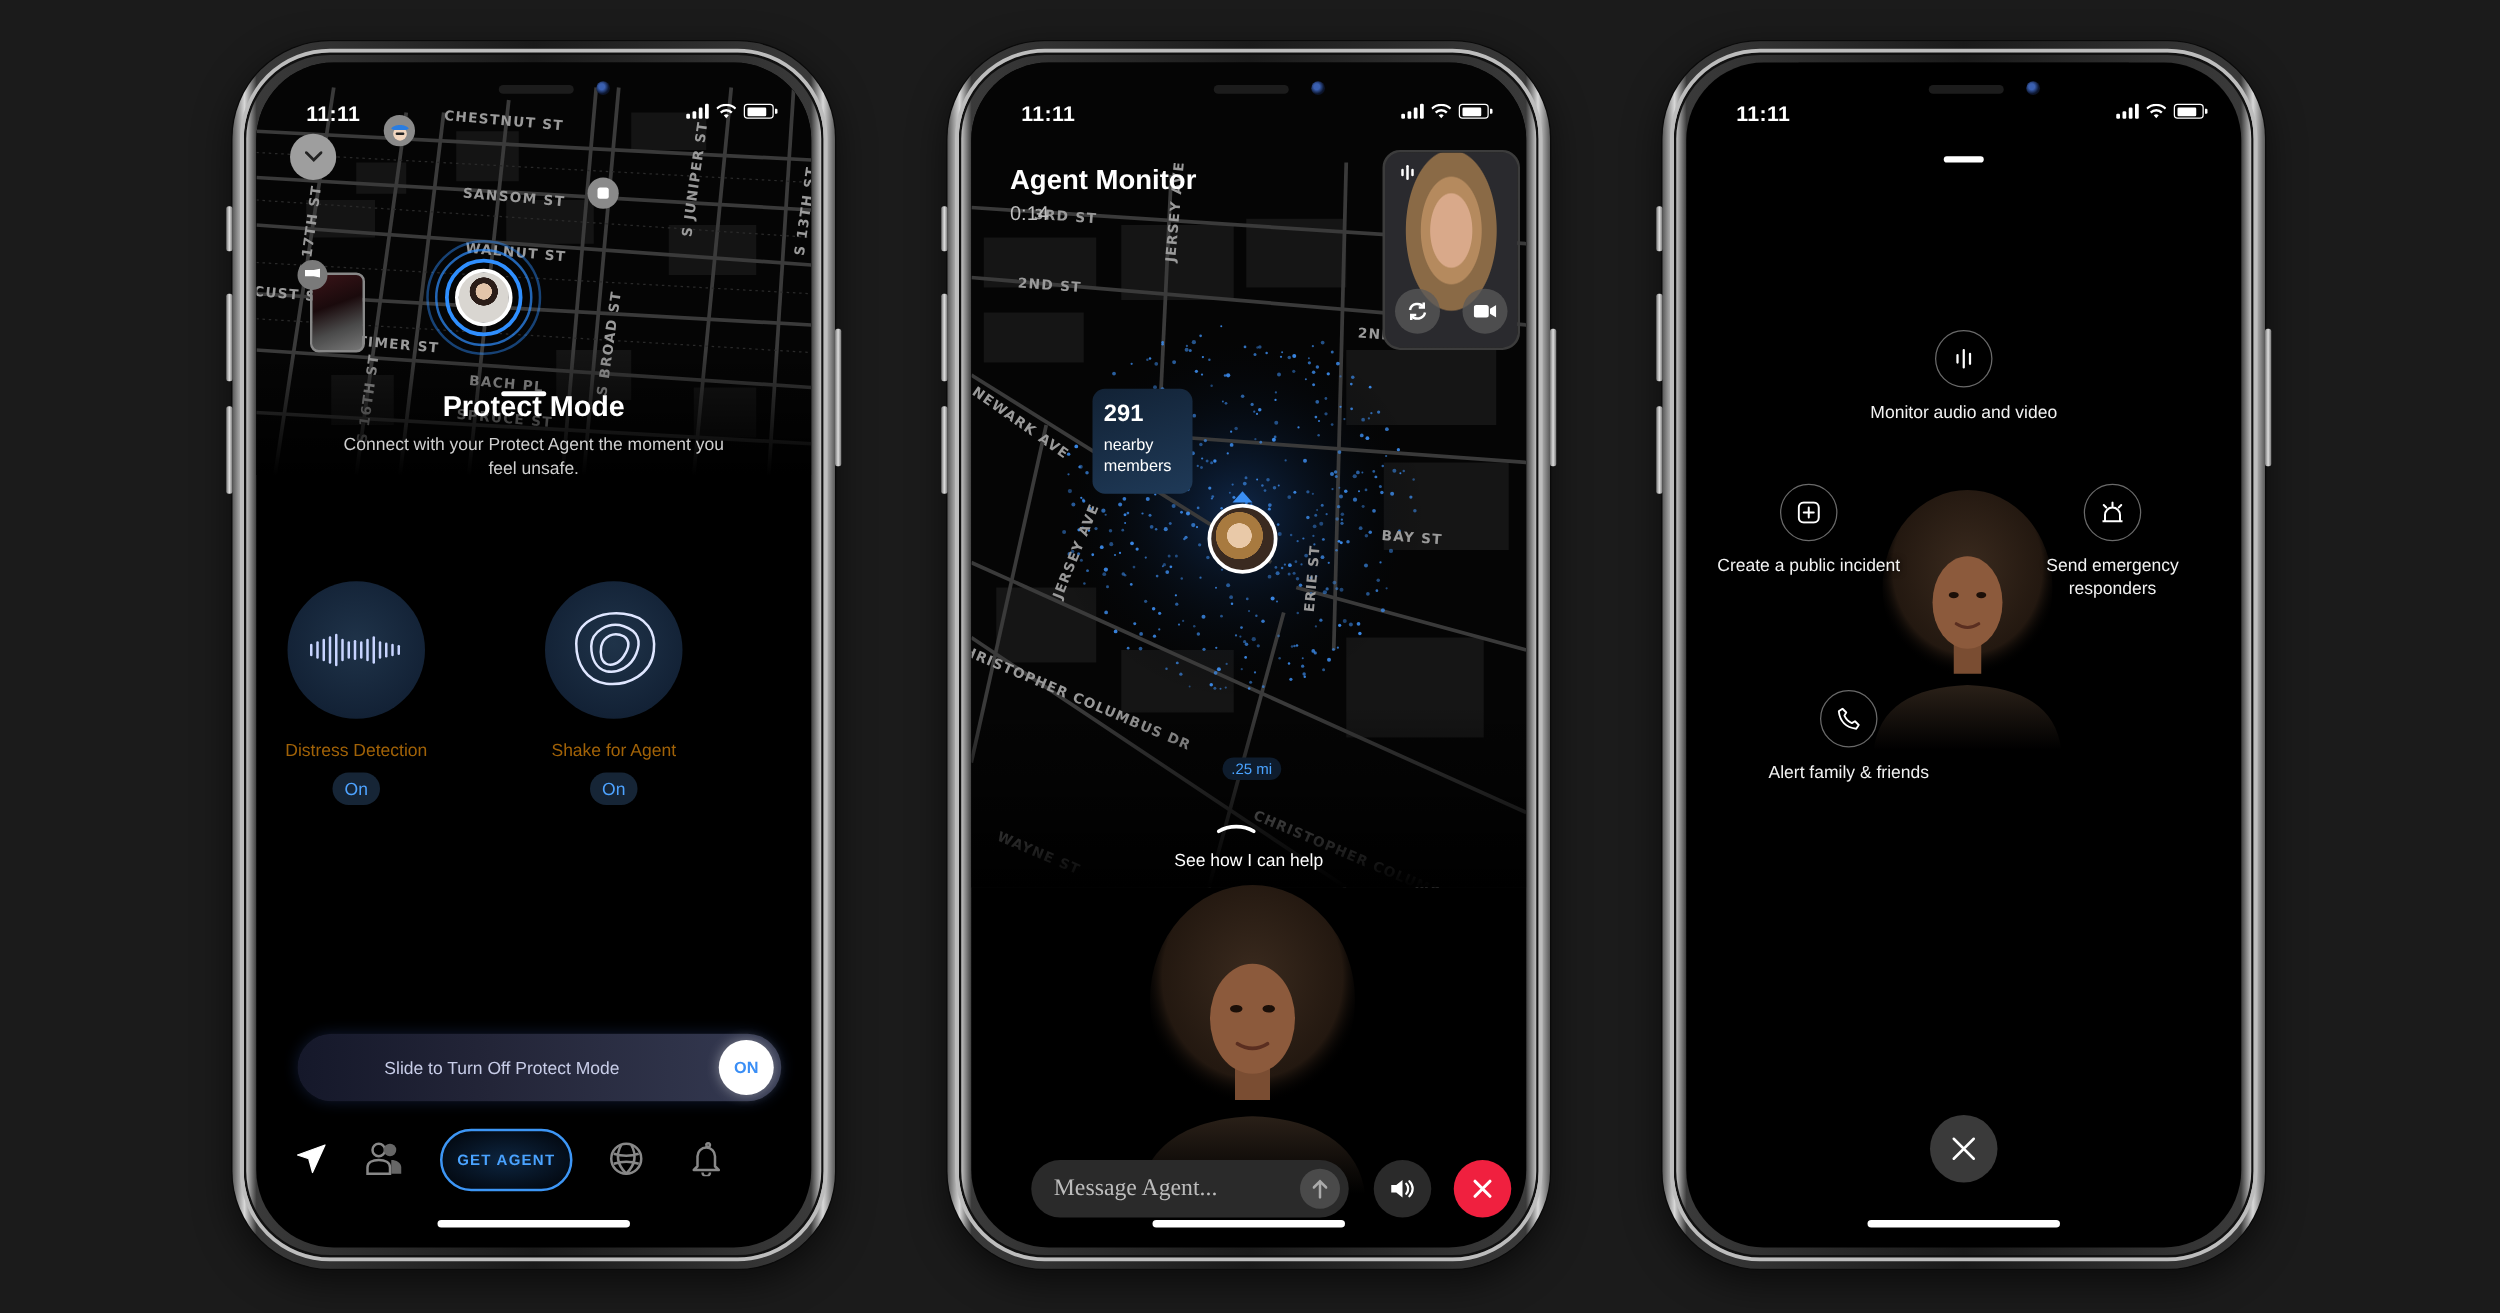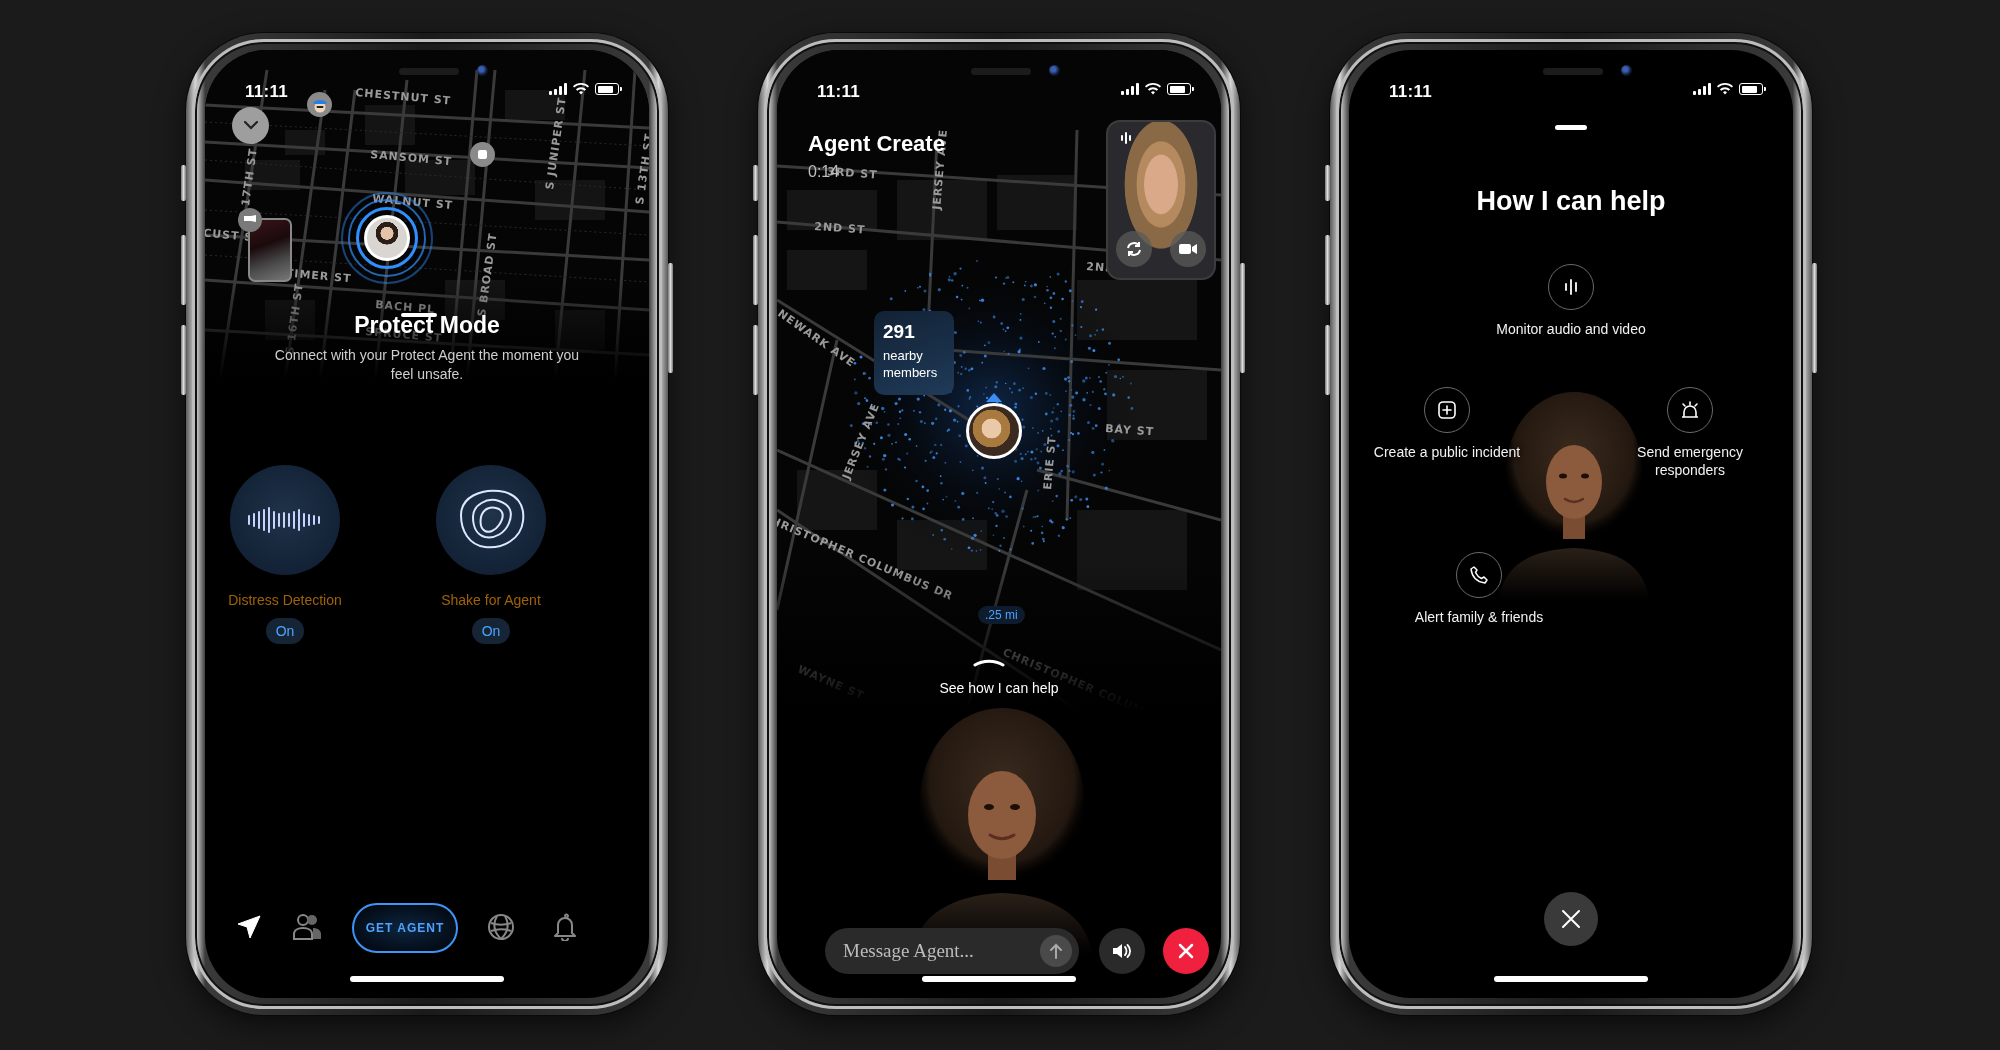--- a/index.html
+++ b/index.html
@@ -260,20 +260,24 @@
               <path d="M10 30c0-18 20-26 38-24 18 2 26 14 24 30-2 18-20 28-38 26C18 60 10 46 10 30z"></path>
               <path d="M22 32c0-12 14-20 26-16 12 4 14 12 10 22-4 10-14 16-24 14-8-2-12-10-12-20z"></path>
               <path d="M30 32c2-8 10-12 18-8 6 4 4 10 0 16-4 6-10 8-14 6-4-2-5-8-4-14z"></path>
             </g>
           </svg>
         </div>
         <div class="label">Shake for Agent</div>
         <div class="pill">On</div>
       </div>
 
+      <div class="slider">
+        <div class="slabel">Slide to Turn Off Protect Mode</div>
+        <div class="knob">ON</div>
+      </div>
 
       <div class="tabbar">
         <div class="tab" style="left:22px;width:44px">
           <svg width="26" height="26" viewBox="0 0 26 26">
               <path d="M24 2L2 10l9 3 3 11z" fill="#fff" stroke="#fff" stroke-linejoin="round"></path>
             </svg>
         </div>
         <div class="tab" style="left:80px;width:44px">
           <svg width="30" height="28" viewBox="0 0 30 28">
               <circle cx="11" cy="7" r="5" stroke="#888" stroke-width="2" fill="none"></circle>
@@ -790,21 +794,21 @@
           <text class="street-label" x="0" y="265" transform="rotate(35 0 265)">NEWARK AVE</text>
           <text class="street-label" x="274" y="440" transform="rotate(-85 274 440)">ERIE ST</text>
           <text class="street-label" x="328" y="382" transform="rotate(4 328 382)">BAY ST</text>
           <text class="street-label" x="-15" y="470" transform="rotate(23 -15 470)">CHRISTOPHER COLUMBUS DR</text>
           <text class="street-label" x="225" y="605" transform="rotate(23 225 605)">CHRISTOPHER COLUMBUS DR</text>
           <text class="street-label" x="20" y="622" transform="rotate(23 20 622)">WAYNE ST</text>
           <rect x="0" y="0" width="444" height="660" fill="url(#fade2)"></rect>
         </svg>
       </div>
 
-      <div class="agent-name">Agent Create</div>
+      <div class="agent-name">Agent Monitor</div>
       <div class="agent-timer">0:14</div>
 
       <div class="pip">
         <svg class="audio" width="12" height="12" viewBox="0 0 12 12">
             <g stroke="#fff" stroke-width="2" stroke-linecap="round">
               <line x1="2" y1="4" x2="2" y2="8"></line>
               <line x1="6" y1="1" x2="6" y2="11"></line>
               <line x1="10" y1="4" x2="10" y2="8"></line>
             </g>
           </svg>
@@ -898,21 +902,20 @@
           </div>
         <svg width="16" height="12" viewBox="0 0 16 12">
             <path d="M8 11.5l2-2.3a3 3 0 0 0-4 0z M8 6.3a5.5 5.5 0 0 1 3.8 1.5l1.3-1.5A7.5 7.5 0 0 0 2.9 6.3l1.3 1.5A5.5 5.5 0 0 1 8 6.3z M8 1.8a10 10 0 0 1 6.9 2.7l1.1-1.3A11.8 11.8 0 0 0 0 3.2l1.1 1.3A10 10 0 0 1 8 1.8z" fill="#fff"></path>
           </svg>
         <div class="batt">
             <i></i>
           </div>
       </div>
 
       <div class="top-handle"></div>
-      <div class="help-title">How I can help</div>
 
       <svg class="help-photo" width="170" height="210" viewBox="0 0 170 210">
         <defs>
           <radialGradient id="hair3" cx="0.5" cy="0.4" r="0.55">
               <stop offset="0" stop-color="#3a2a1e"></stop>
               <stop offset="0.8" stop-color="#231810"></stop>
               <stop offset="1" stop-color="#000" stop-opacity="0"></stop>
             </radialGradient>
           <linearGradient id="shirt3" x1="0" y1="0" x2="0" y2="1">
               <stop offset="0" stop-color="#2a2018"></stop>

